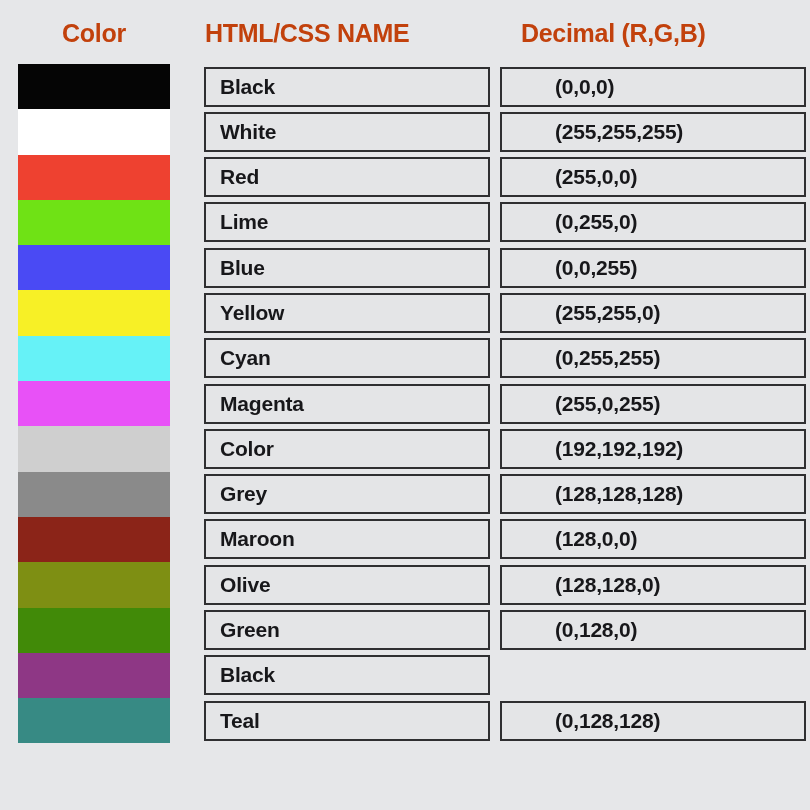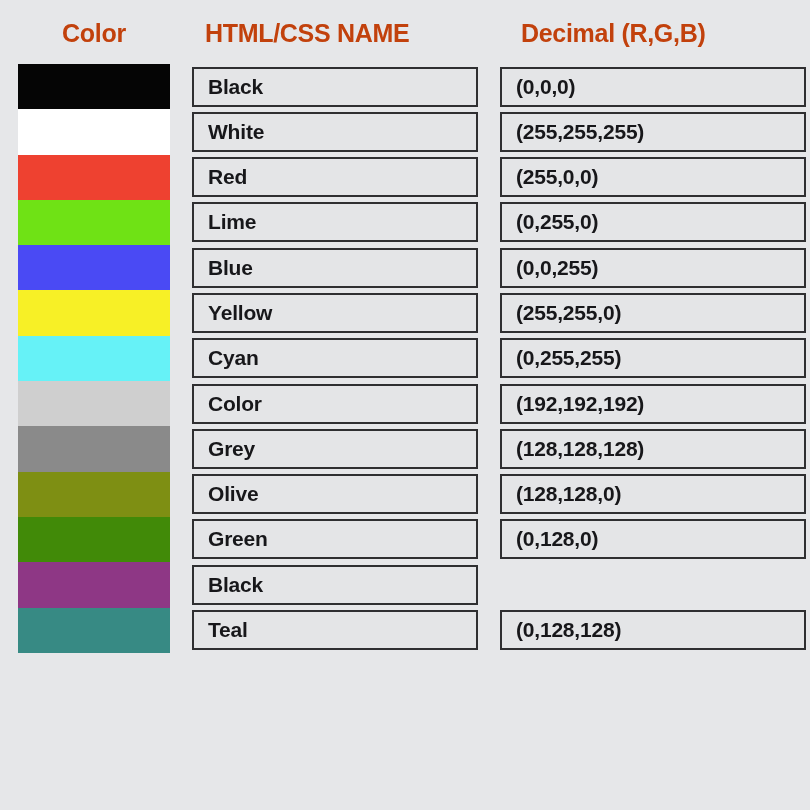--- a/index.html
+++ b/index.html
@@ -82,26 +82,27 @@
     position: absolute;
     top: 2.5px;
     height: 40px;
     box-sizing: border-box;
     background: #e4e5e7;
     border: 2px solid #2f2f31;
     display: flex;
     align-items: center;
   }
   .text-cell.name-cell {
-    left: 192px;
+    left: 204px;
     width: 286px;
   }
   .text-cell.decimal-cell {
     left: 500px;
     width: 306px;
+    padding-left: 39px;
   }
   .cell-label {
     font-weight: bold;
     font-size: 21px;
     color: #17171a;
     letter-spacing: -0.2px;
     padding-left: 14px;
     white-space: nowrap;
     line-height: 24px;
   }
@@ -190,20 +191,31 @@
         </div>
         <div class="text-cell name-cell">
           <span class="cell-label">Cyan</span>
         </div>
         <div class="text-cell decimal-cell">
           <span class="cell-label">(0,255,255)</span>
         </div>
       </div>
       <div class="table-row">
         <div class="swatch-cell">
+          <div class="swatch-chip" style="background: rgb(232, 81, 247);"></div>
+        </div>
+        <div class="text-cell name-cell">
+          <span class="cell-label">Magenta</span>
+        </div>
+        <div class="text-cell decimal-cell">
+          <span class="cell-label">(255,0,255)</span>
+        </div>
+      </div>
+      <div class="table-row">
+        <div class="swatch-cell">
           <div class="swatch-chip" style="background: rgb(207, 207, 207);"></div>
         </div>
         <div class="text-cell name-cell">
           <span class="cell-label">Color</span>
         </div>
         <div class="text-cell decimal-cell">
           <span class="cell-label">(192,192,192)</span>
         </div>
       </div>
       <div class="table-row">
@@ -212,20 +224,31 @@
         </div>
         <div class="text-cell name-cell">
           <span class="cell-label">Grey</span>
         </div>
         <div class="text-cell decimal-cell">
           <span class="cell-label">(128,128,128)</span>
         </div>
       </div>
       <div class="table-row">
         <div class="swatch-cell">
+          <div class="swatch-chip" style="background: rgb(139, 36, 24);"></div>
+        </div>
+        <div class="text-cell name-cell">
+          <span class="cell-label">Maroon</span>
+        </div>
+        <div class="text-cell decimal-cell">
+          <span class="cell-label">(128,0,0)</span>
+        </div>
+      </div>
+      <div class="table-row">
+        <div class="swatch-cell">
           <div class="swatch-chip" style="background: rgb(126, 143, 19);"></div>
         </div>
         <div class="text-cell name-cell">
           <span class="cell-label">Olive</span>
         </div>
         <div class="text-cell decimal-cell">
           <span class="cell-label">(128,128,0)</span>
         </div>
       </div>
       <div class="table-row">

